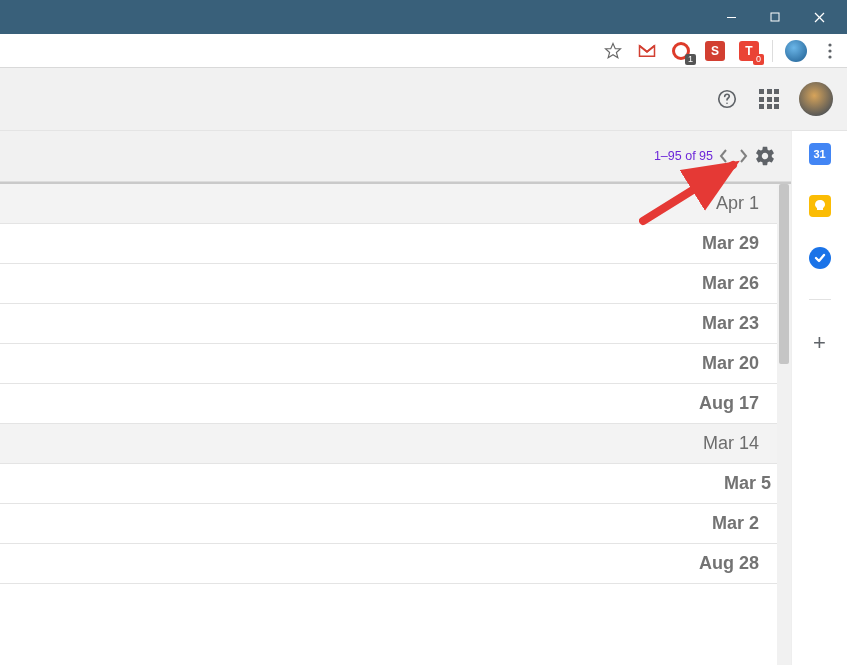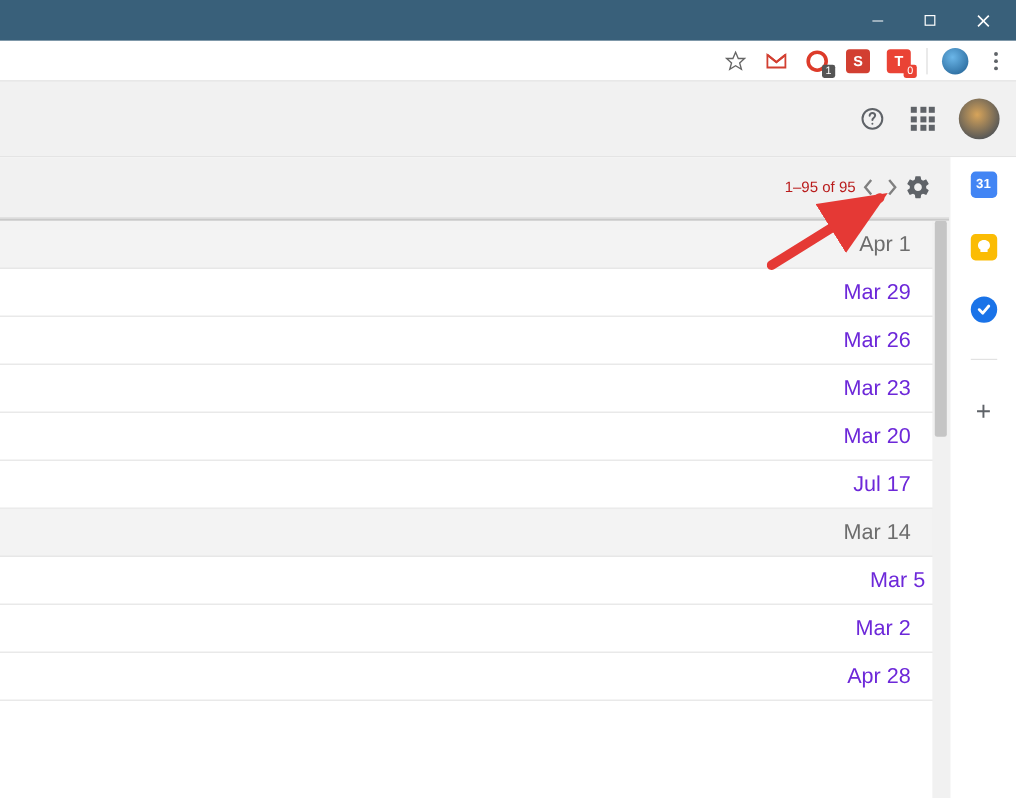--- a/index.html
+++ b/index.html
@@ -94,21 +94,21 @@
 
   .toolbar {
     height: 51px;
     background:#f1f1f1;
     border-bottom:1px solid #dcdcdc;
     display:flex;
     align-items:center;
     justify-content:flex-end;
     padding: 0 14px;
     font-size:12.5px;
-    color:#b91c1c;
+    color:#6d28d9;
   }
   .toolbar .nav-chevron {
     width:20px;height:20px;display:flex;align-items:center;justify-content:center;
   }
   .toolbar .nav-chevron svg { stroke:#808080; }
   .toolbar .gear { position:relative; }
   .toolbar .gear svg { fill:#5f6368; }
 
   .list {
     flex:1;
@@ -120,21 +120,21 @@
   .row {
     height:40px;
     border-bottom:1px solid #e4e4e4;
     display:flex;
     align-items:center;
     justify-content:flex-end;
     padding-right:20px;
     font-size:18px;
     position:relative;
   }
-  .row .date { color:#6d28d9; font-weight:400; }
+  .row .date { color:#737373; font-weight:700; }
   .row.read { background:#f3f3f3; }
   .row.read .date { color:#6d6d6d; font-weight:400; }
 
   
   .scroll-track {
     position:absolute; top:0; right:0; width:14px; height:100%;
     background:#f1f1f1;
   }
   .scroll-thumb {
     position:absolute; top:0; right:2px; width:10px; height:180px;
@@ -290,33 +290,33 @@
         <div class="row" style="padding-right: 32px;">
           <span class="date">Mar 26</span>
         </div>
         <div class="row" style="padding-right: 32px;">
           <span class="date">Mar 23</span>
         </div>
         <div class="row" style="padding-right: 32px;">
           <span class="date">Mar 20</span>
         </div>
         <div class="row" style="padding-right: 32px;">
-          <span class="date">Jul 17</span>
+          <span class="date">Aug 17</span>
         </div>
         <div class="row read" style="padding-right: 32px;">
           <span class="date">Mar 14</span>
         </div>
         <div class="row" style="padding-right: 20px; text-align: right;">
           <span class="date">Mar 5</span>
         </div>
         <div class="row" style="padding-right: 32px;">
           <span class="date">Mar 2</span>
         </div>
         <div class="row" style="padding-right: 32px;">
-          <span class="date">Apr 28</span>
+          <span class="date">Aug 28</span>
         </div>
         <div class="scroll-track">
         <div class="scroll-thumb"></div>
       </div>
     </div>
 
   </div>
 
   <div class="side-panel">
     <div class="addon cal">

